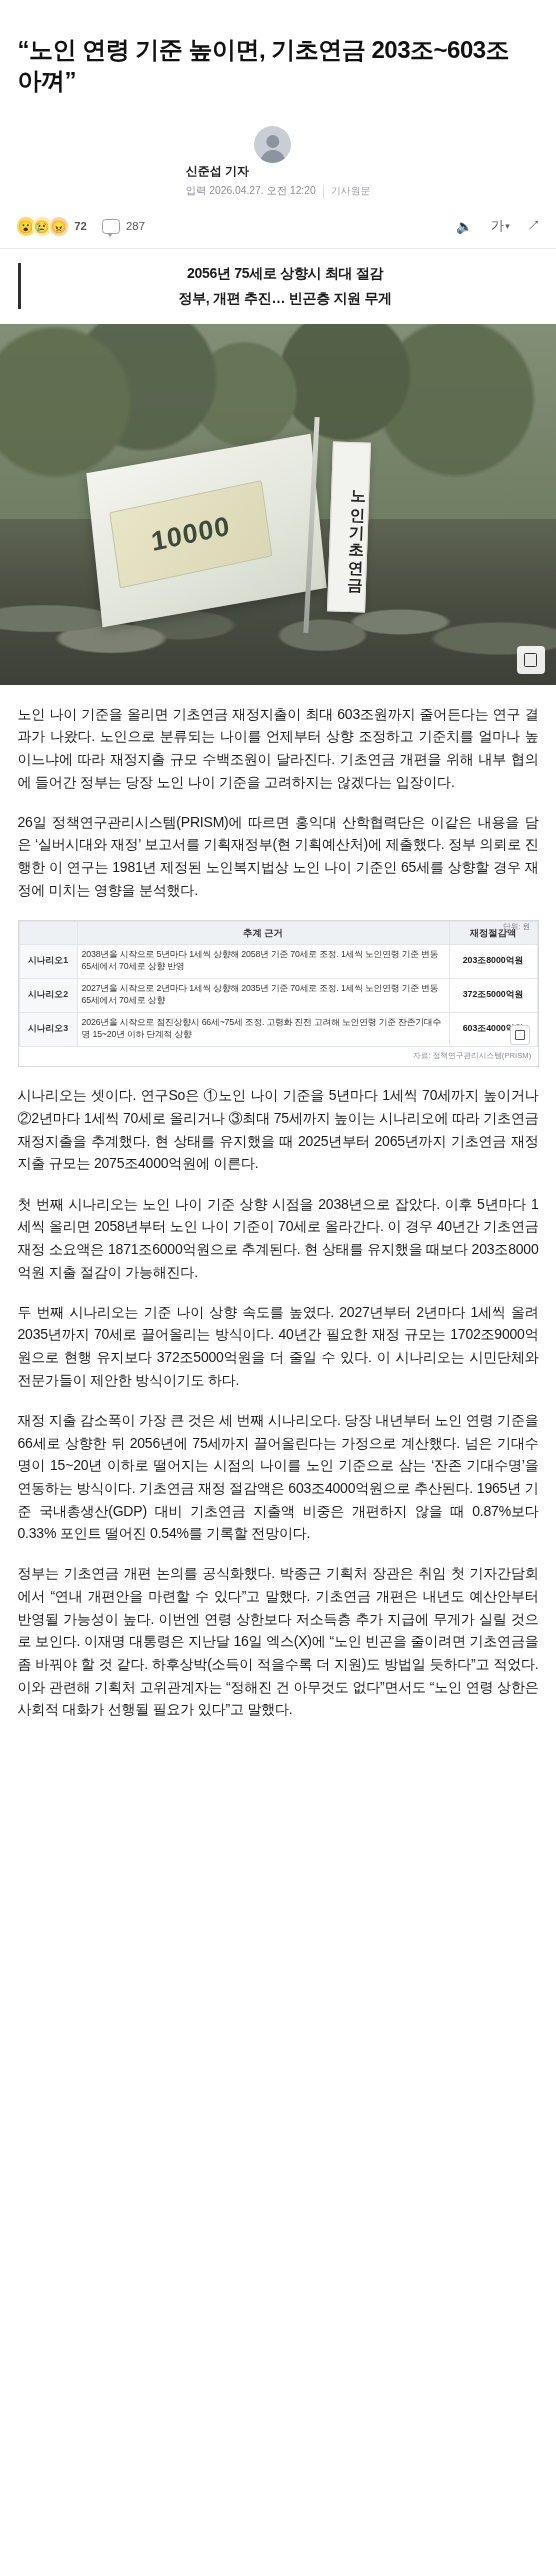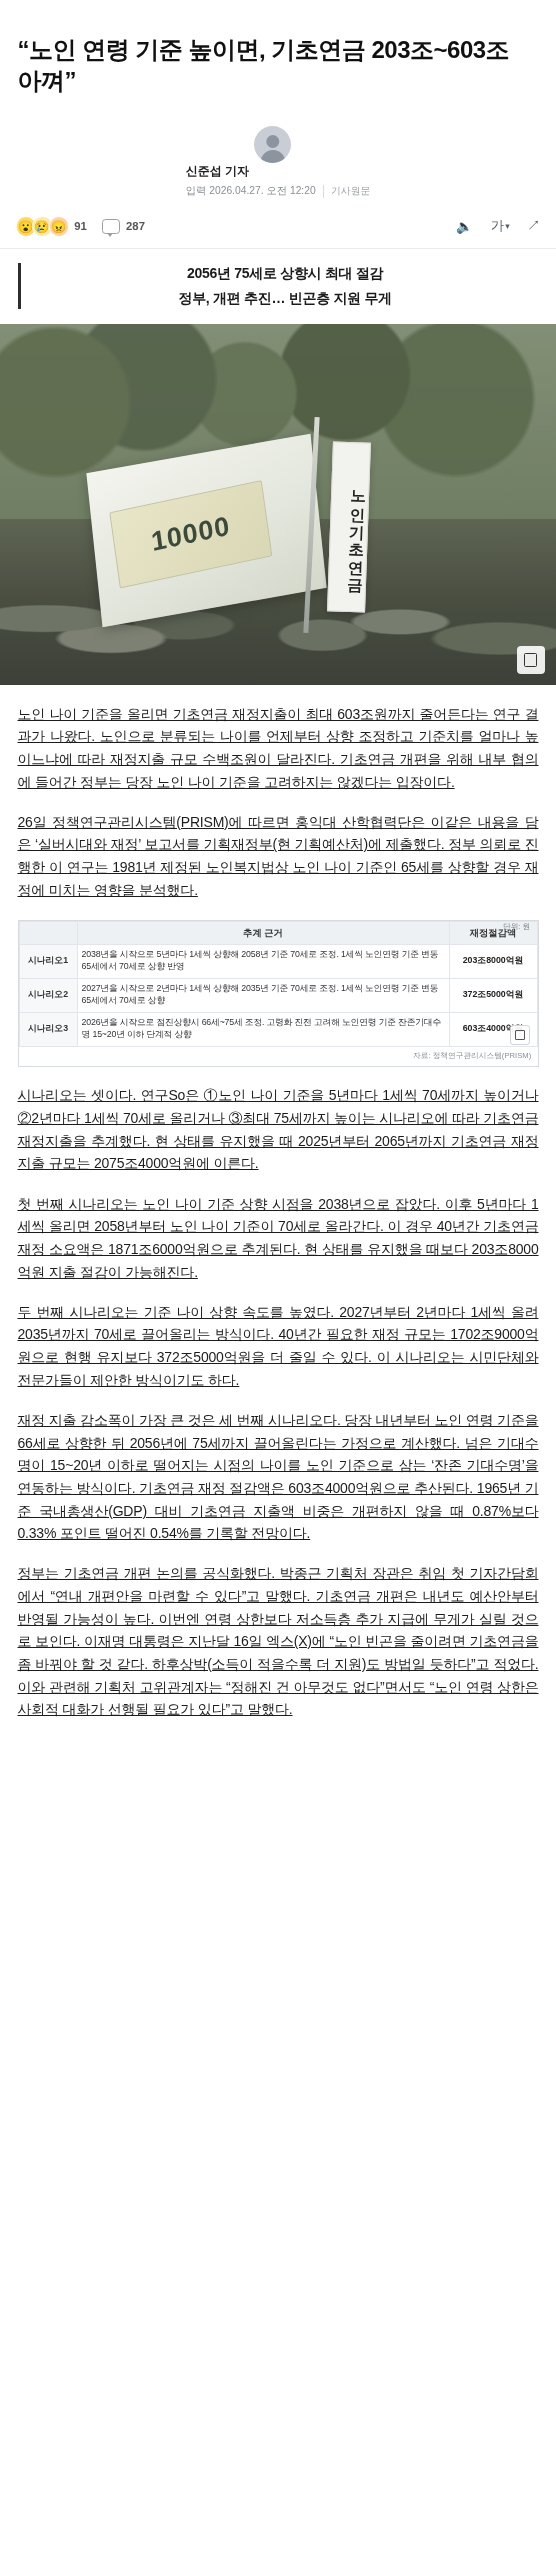--- a/index.html
+++ b/index.html
@@ -130,21 +130,21 @@
   }
   .bubble-icon::after {
     content: "";
     position: absolute;
     left: 4.1px; bottom: -4.6px;
     width: 0; height: 0;
     border-left: 3.6px solid transparent;
     border-right: 3.6px solid transparent;
     border-top: 4.6px solid #9aa0a6;
   }
-  .comment-count { font-size: 11.3px; color: #555; font-weight: bold; }
+  .comment-count { font-size: 11.3px; color: #555; font-weight: normal; }
   .spacer { flex: 1 1 auto; }
   .tool-icons { display: flex; align-items: center; }
   .tool {
     margin-left: 17.5px;
     color: #5a5f66;
     font-size: 11.3px;
     display: inline-flex;
     align-items: center;
   }
   .tool .glyph { font-size: 13.4px; }
@@ -275,21 +275,20 @@
   .body-copy {
     padding: 0 17.5px;
   }
   .body-copy p {
     font-size: 14px;
     line-height: 1.62;
     color: #1c1c1c;
     margin: 17.5px 0 0 0;
     letter-spacing: -0.2px;
     text-align: justify;
-    text-decoration: underline;
   }
 
   
   .figure {
     margin: 18.5px 17.5px 0 17.5px;
     border: 0.5px solid #d7dade;
     background: #fff;
     position: relative;
   }
   .figure-title {
@@ -381,21 +380,21 @@
     </div>
   </div>
 
   <div class="reaction-bar">
     <div class="reaction-group">
       <div class="emoji-stack">
         <span class="emoji e1">😮</span>
         <span class="emoji e2">😢</span>
         <span class="emoji e3">😠</span>
       </div>
-      <span class="count">91</span>
+      <span class="count">72</span>
     </div>
     <div class="comment-group">
       <span class="bubble-icon"></span>
       <span class="comment-count">287</span>
     </div>
     <div class="spacer"></div>
     <div class="tool-icons">
       <span class="tool">
           <span class="glyph">🔈</span>
         </span>

